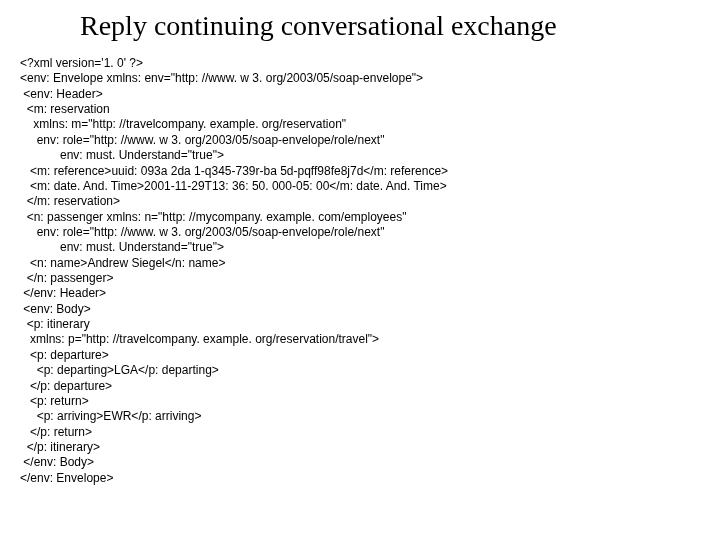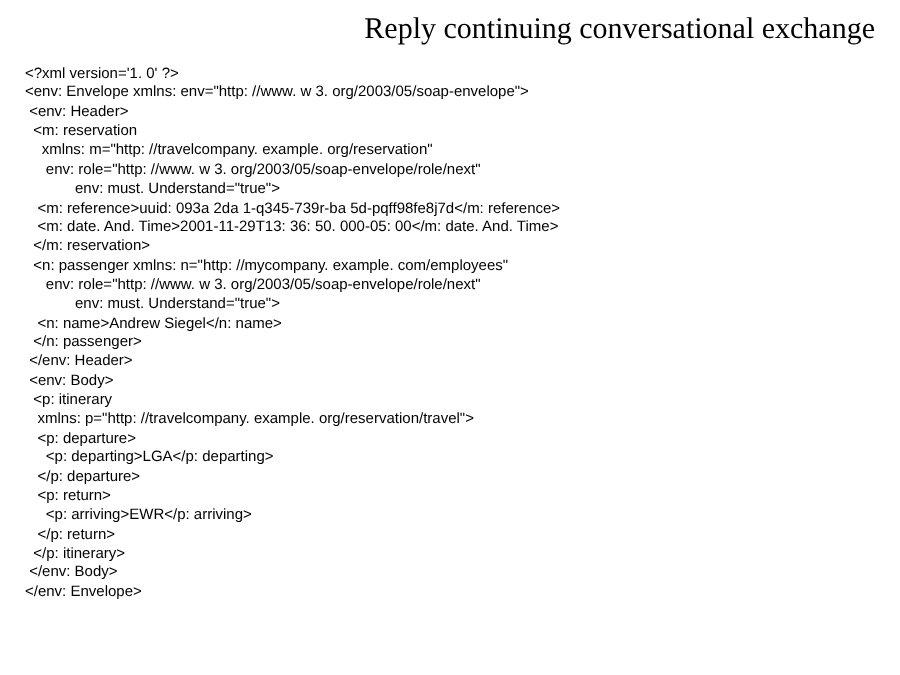--- a/index.html
+++ b/index.html
@@ -12,23 +12,23 @@
     color: #000000;
     overflow: hidden;
   }
   .slide {
     width: 720px;
     height: 540px;
     box-sizing: border-box;
     padding: 10px 20px 10px 20px;
   }
   .title {
-    font-size: 24px;
+    font-size: 28px;
     font-weight: normal;
-    text-align: right;
+    text-align: left;
     margin: 0 0 14px 60px;
     letter-spacing: 0px;
   }
   .code {
     font-family: Liberation Sans, sans-serif;
     font-size: 12px;
     line-height: 1.28;
     white-space: pre;
     margin: 0;
     word-spacing: 0px;

